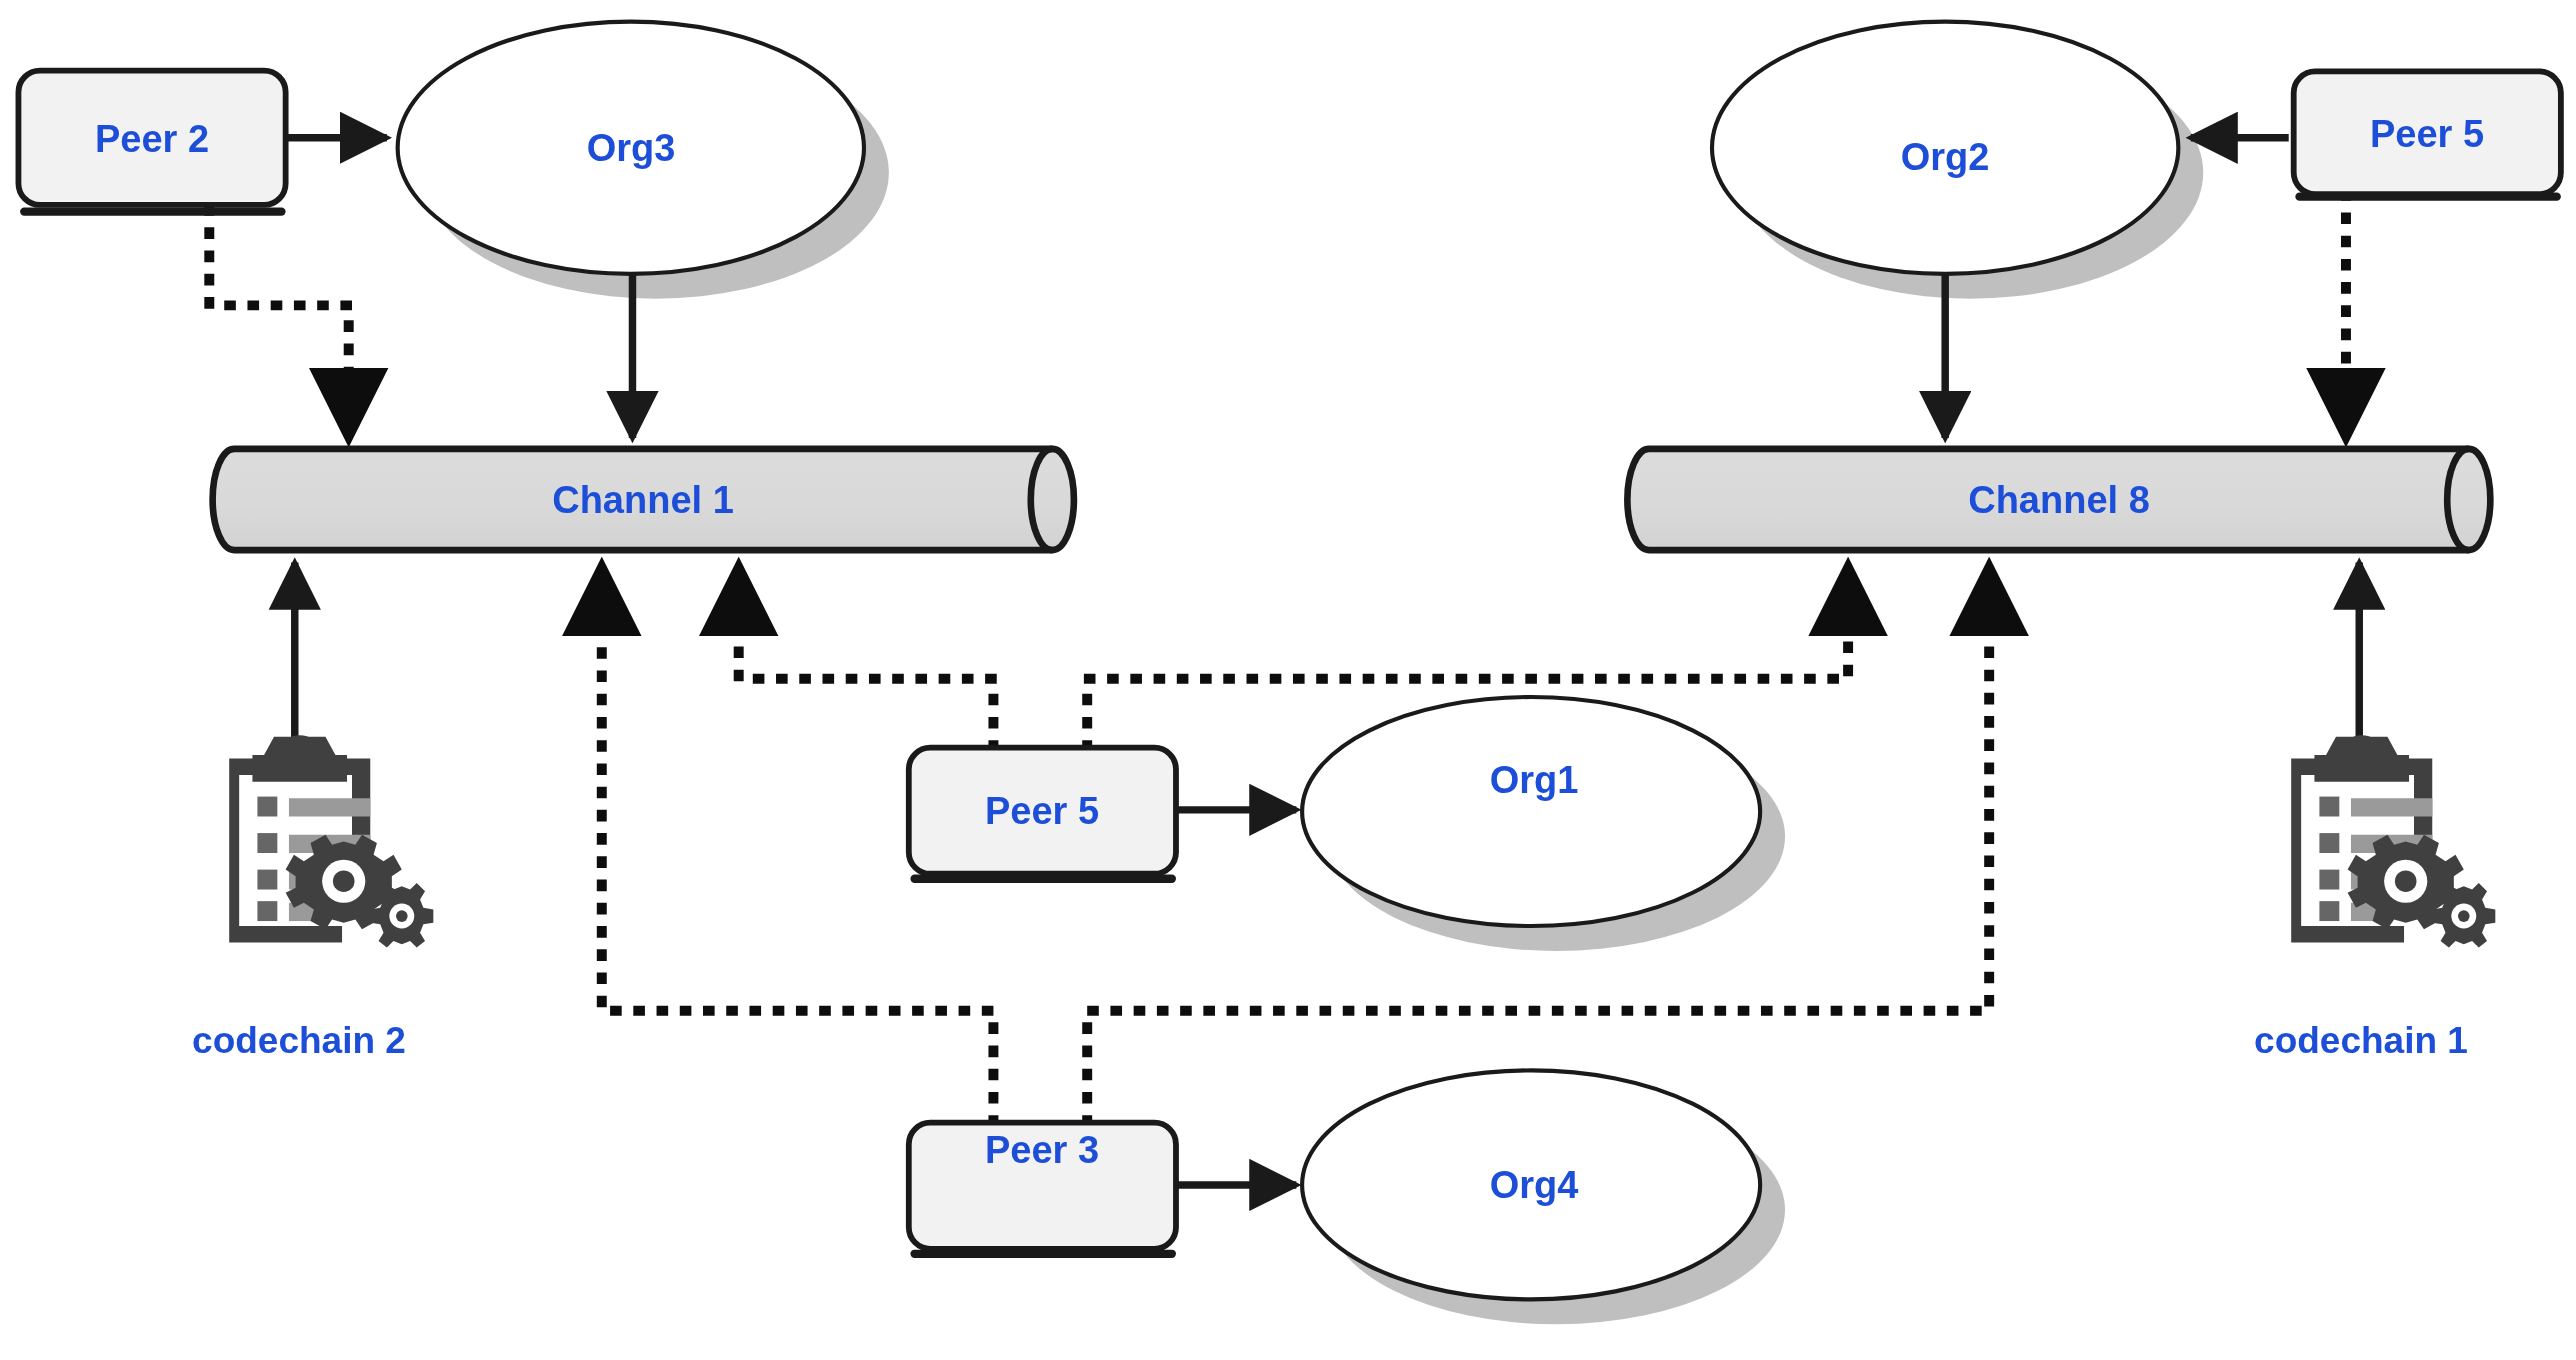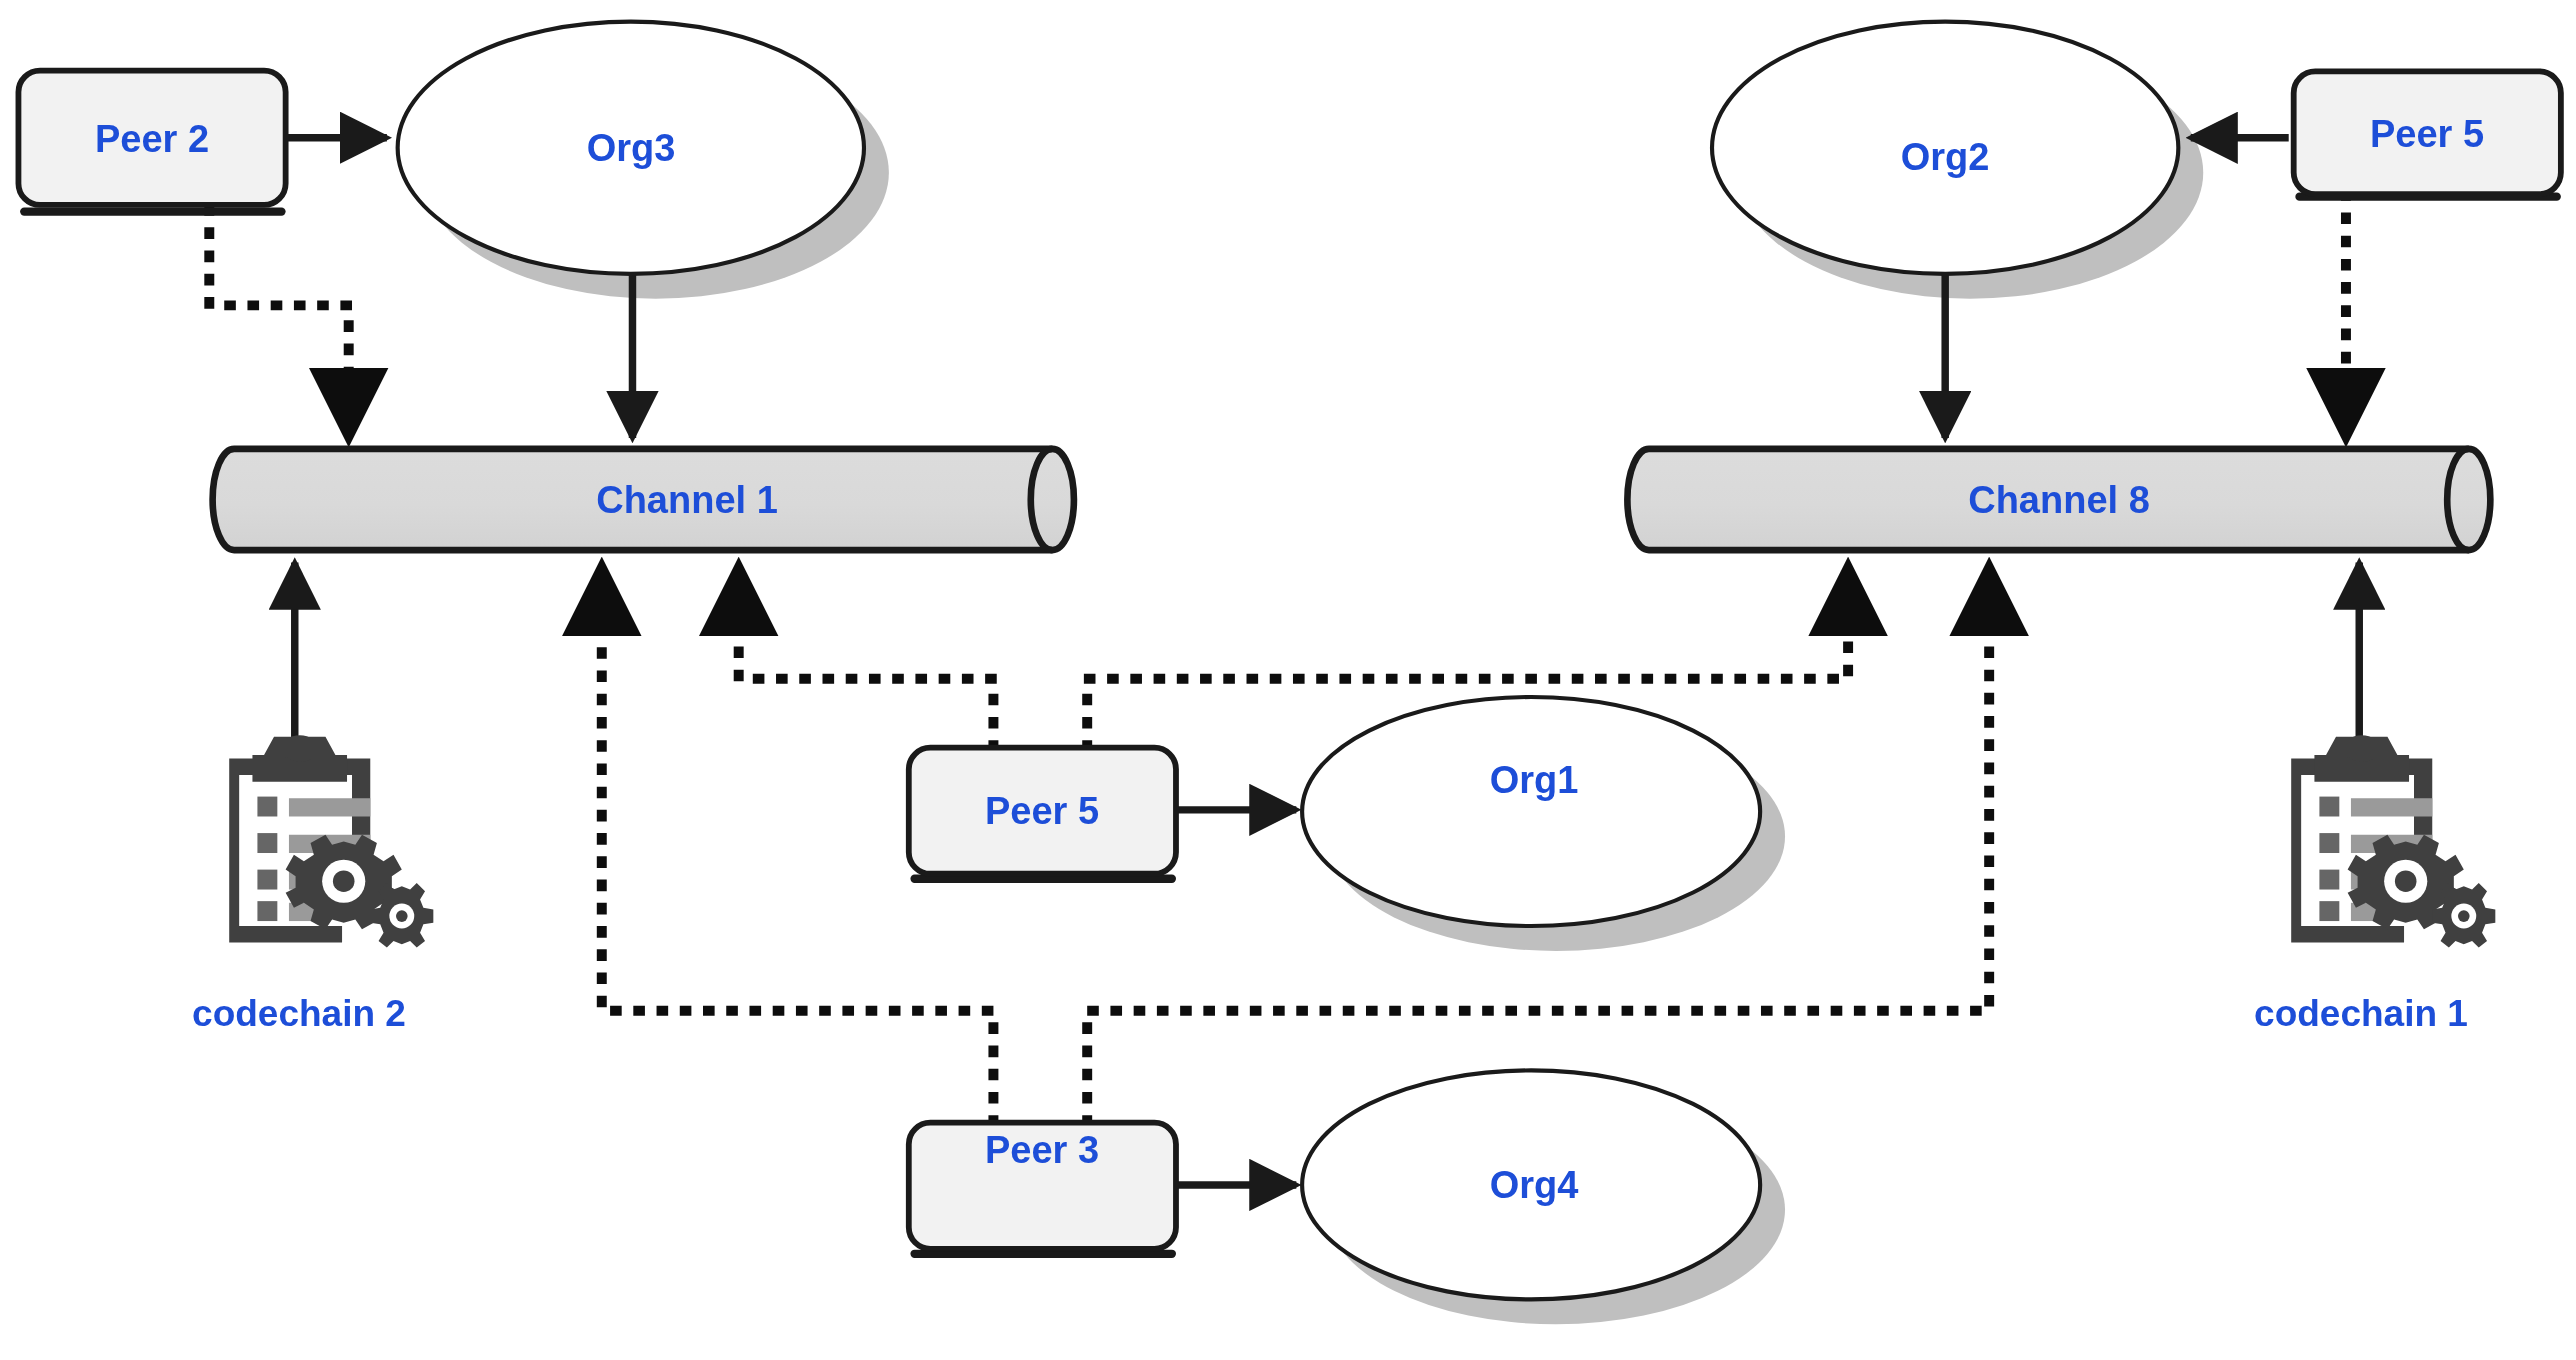--- a/index.html
+++ b/index.html
@@ -3,21 +3,21 @@
 <meta charset="utf-8">
 <style>
   html,body{margin:0;padding:0;background:#ffffff;}
   body{font-family:"Liberation Sans",sans-serif;}
   #stage{position:relative;width:2576px;height:1360px;background:#fff;overflow:hidden;}
   #canvas{position:absolute;left:0;top:0;width:2576px;height:1360px;}
   .lbl{position:absolute;font-weight:bold;color:#1d4ed8;white-space:nowrap;
        transform:translate(-50%,-50%);text-align:center;}
   .node-lbl{font-size:38px;}
   .chan-lbl{font-size:38px;}
-  .cc-lbl{font-size:37px;}
+  .cc-lbl{font-size:37px;margin-top:27px;}
 </style>
 </head>
 <body>
 
 <div id="stage">
 
   <svg id="canvas" viewBox="0 0 3104 1639" xmlns="http://www.w3.org/2000/svg">
     <defs>
       <marker id="arrowSolid" viewBox="0 0 10 10" refX="9" refY="5" markerWidth="7" markerHeight="7" orient="auto-start-reverse">
         <path d="M0,0 L10,5 L0,10 z" fill="#1a1a1a"></path>
@@ -184,20 +184,20 @@
   <div class="lbl node-lbl" style="left:152px;top:139px;">Peer 2</div>
   <div class="lbl node-lbl" style="left:2427px;top:134px;">Peer 5</div>
   <div class="lbl node-lbl" style="left:1042px;top:811px;">Peer 5</div>
   <div class="lbl node-lbl" style="left:1042px;top:1150px;">Peer 3</div>
 
   <div class="lbl node-lbl" style="left:631px;top:148px;">Org3</div>
   <div class="lbl node-lbl" style="left:1945px;top:157px;">Org2</div>
   <div class="lbl node-lbl" style="left:1534px;top:780px;">Org1</div>
   <div class="lbl node-lbl" style="left:1534px;top:1185px;">Org4</div>
 
-  <div class="lbl chan-lbl" style="left:643px;top:500px;margin-left:44px;">Channel 1</div>
+  <div class="lbl chan-lbl" style="left:643px;top:500px;">Channel 1</div>
   <div class="lbl chan-lbl" style="left:2059px;top:500px;">Channel 8</div>
 
   <div class="lbl cc-lbl" style="left:299px;top:1014px;">codechain 2</div>
   <div class="lbl cc-lbl" style="left:2361px;top:1014px;">codechain 1</div>
 
 </div>
 
 
 </body></html>

